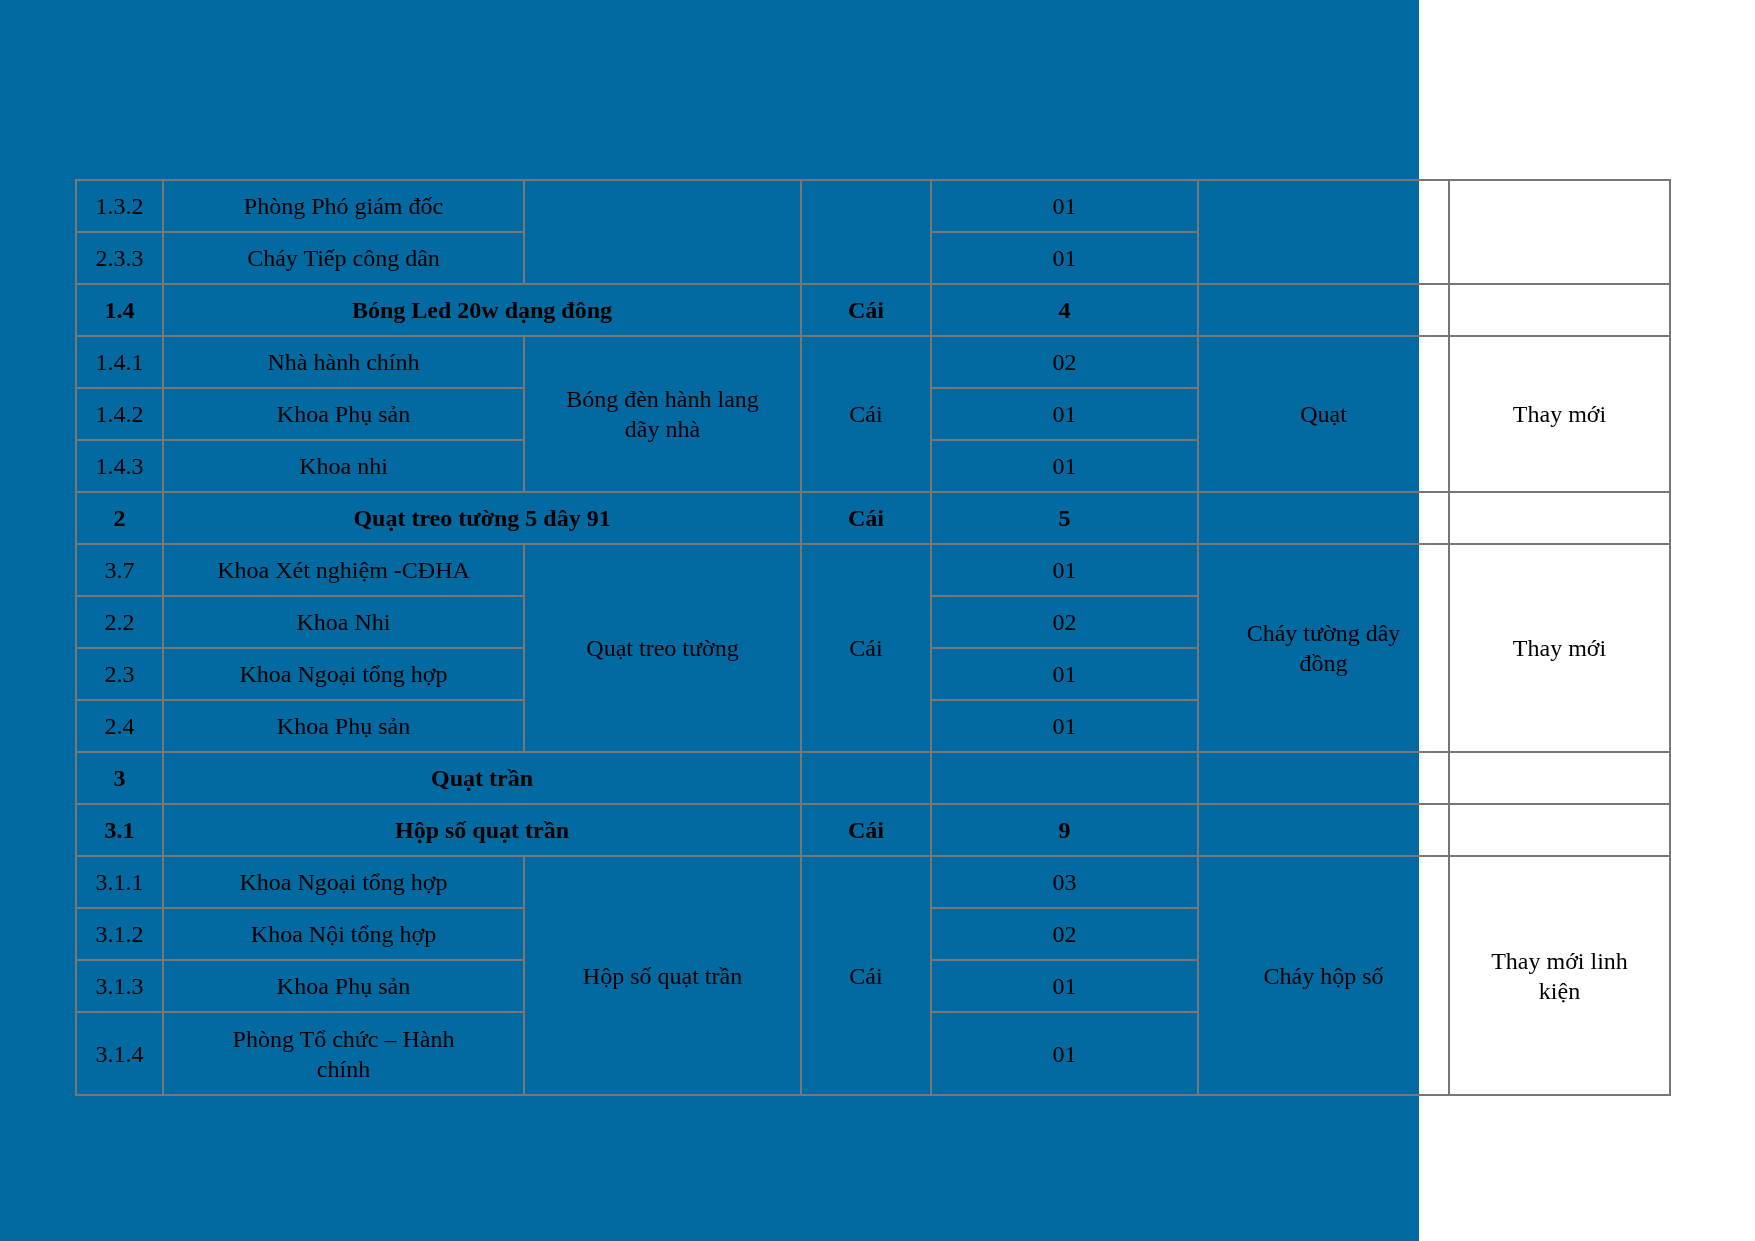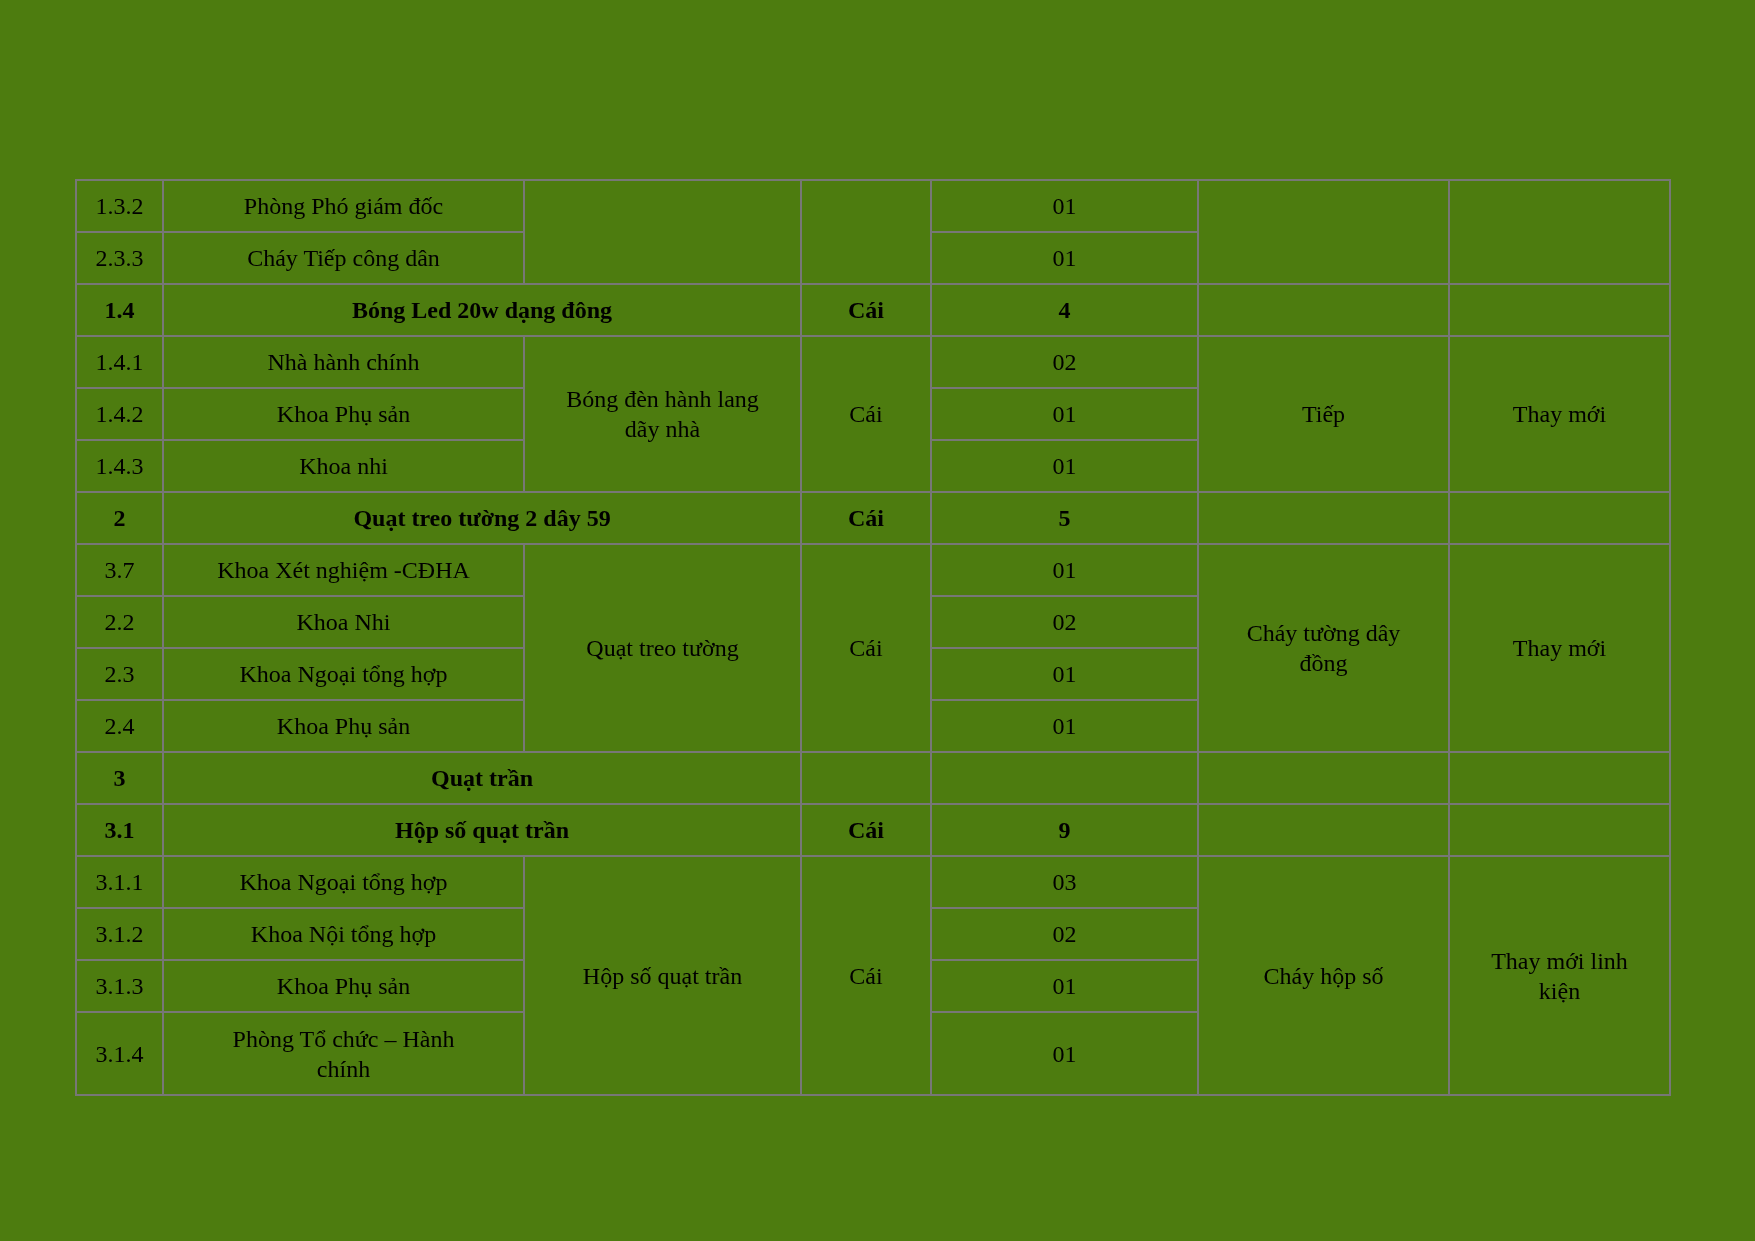--- a/index.html
+++ b/index.html
@@ -1,20 +1,20 @@
 <!DOCTYPE html>
 <html><head>
 <meta charset="utf-8">
 <style>
   html, body { margin: 0; padding: 0; background: #ffffff; }
   .page {
     position: relative;
-    width: 1755px;
+    width: 1419px;
     height: 1241px;
-    background: #4d7c0f;
+    background: #0369a1;
     font-family: "Liberation Serif", "DejaVu Serif", serif;
     color: #000000;
   }
   table.repair-table {
     position: absolute;
     left: 75px;
     top: 179px;
     width: 1594px;
     border-collapse: collapse;
     table-layout: fixed;
@@ -73,39 +73,39 @@
       <td></td>
     </tr>
 
     <tr style="height:52px">
       <td>1.4.1</td>
       <td class="left">Nhà hành chính</td>
       <td rowspan="3" class="pre">Bóng đèn hành lang
 dãy nhà</td>
       <td rowspan="3">Cái</td>
       <td>02</td>
-      <td rowspan="3">Tiếp</td>
+      <td rowspan="3">Quạt</td>
       <td rowspan="3">Thay mới</td>
     </tr>
 
     <tr style="height:52px">
       <td>1.4.2</td>
       <td class="left">Khoa Phụ sản</td>
       <td>01</td>
     </tr>
 
     <tr style="height:52px">
       <td>1.4.3</td>
       <td class="left">Khoa nhi</td>
       <td>01</td>
     </tr>
 
     <tr class="bold" style="height:52px">
       <td>2</td>
-      <td class="left" colspan="2">Quạt treo tường 2 dây 59</td>
+      <td class="left" colspan="2">Quạt treo tường 5 dây 91</td>
       <td>Cái</td>
       <td>5</td>
       <td></td>
       <td></td>
     </tr>
 
     <tr style="height:52px">
       <td>3.7</td>
       <td class="left">Khoa Xét nghiệm -CĐHA</td>
       <td rowspan="4">Quạt treo tường</td>

